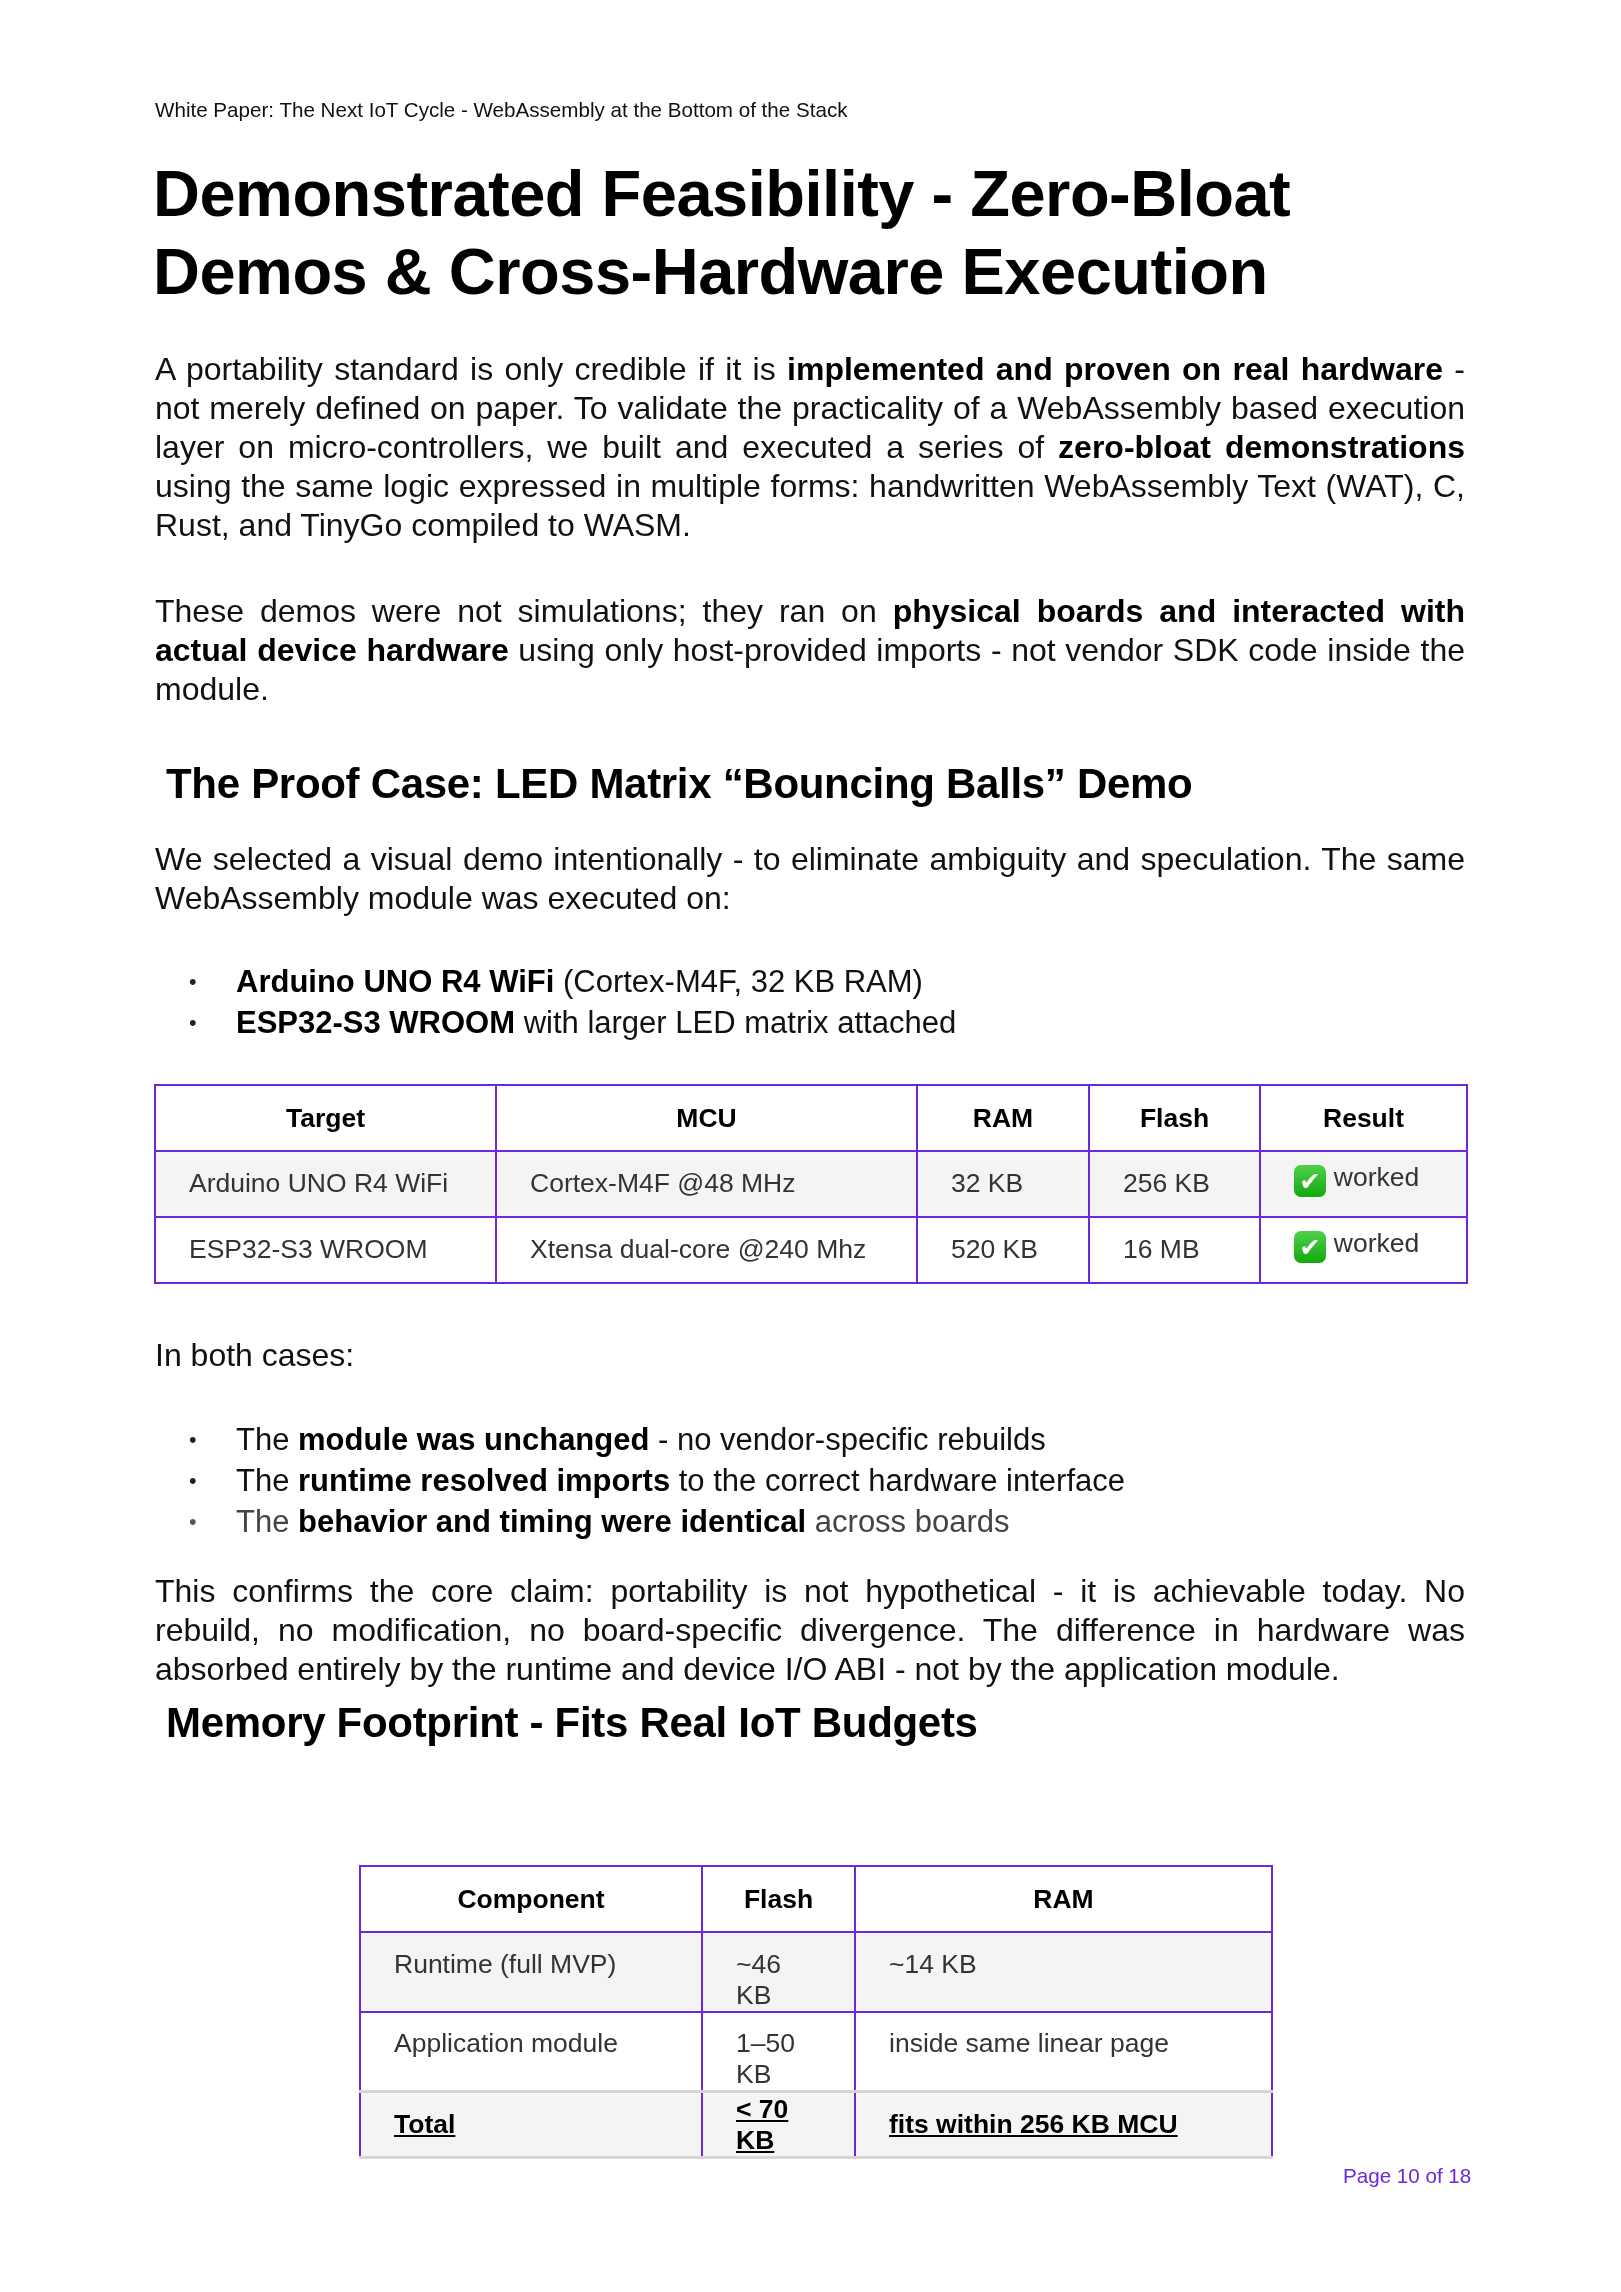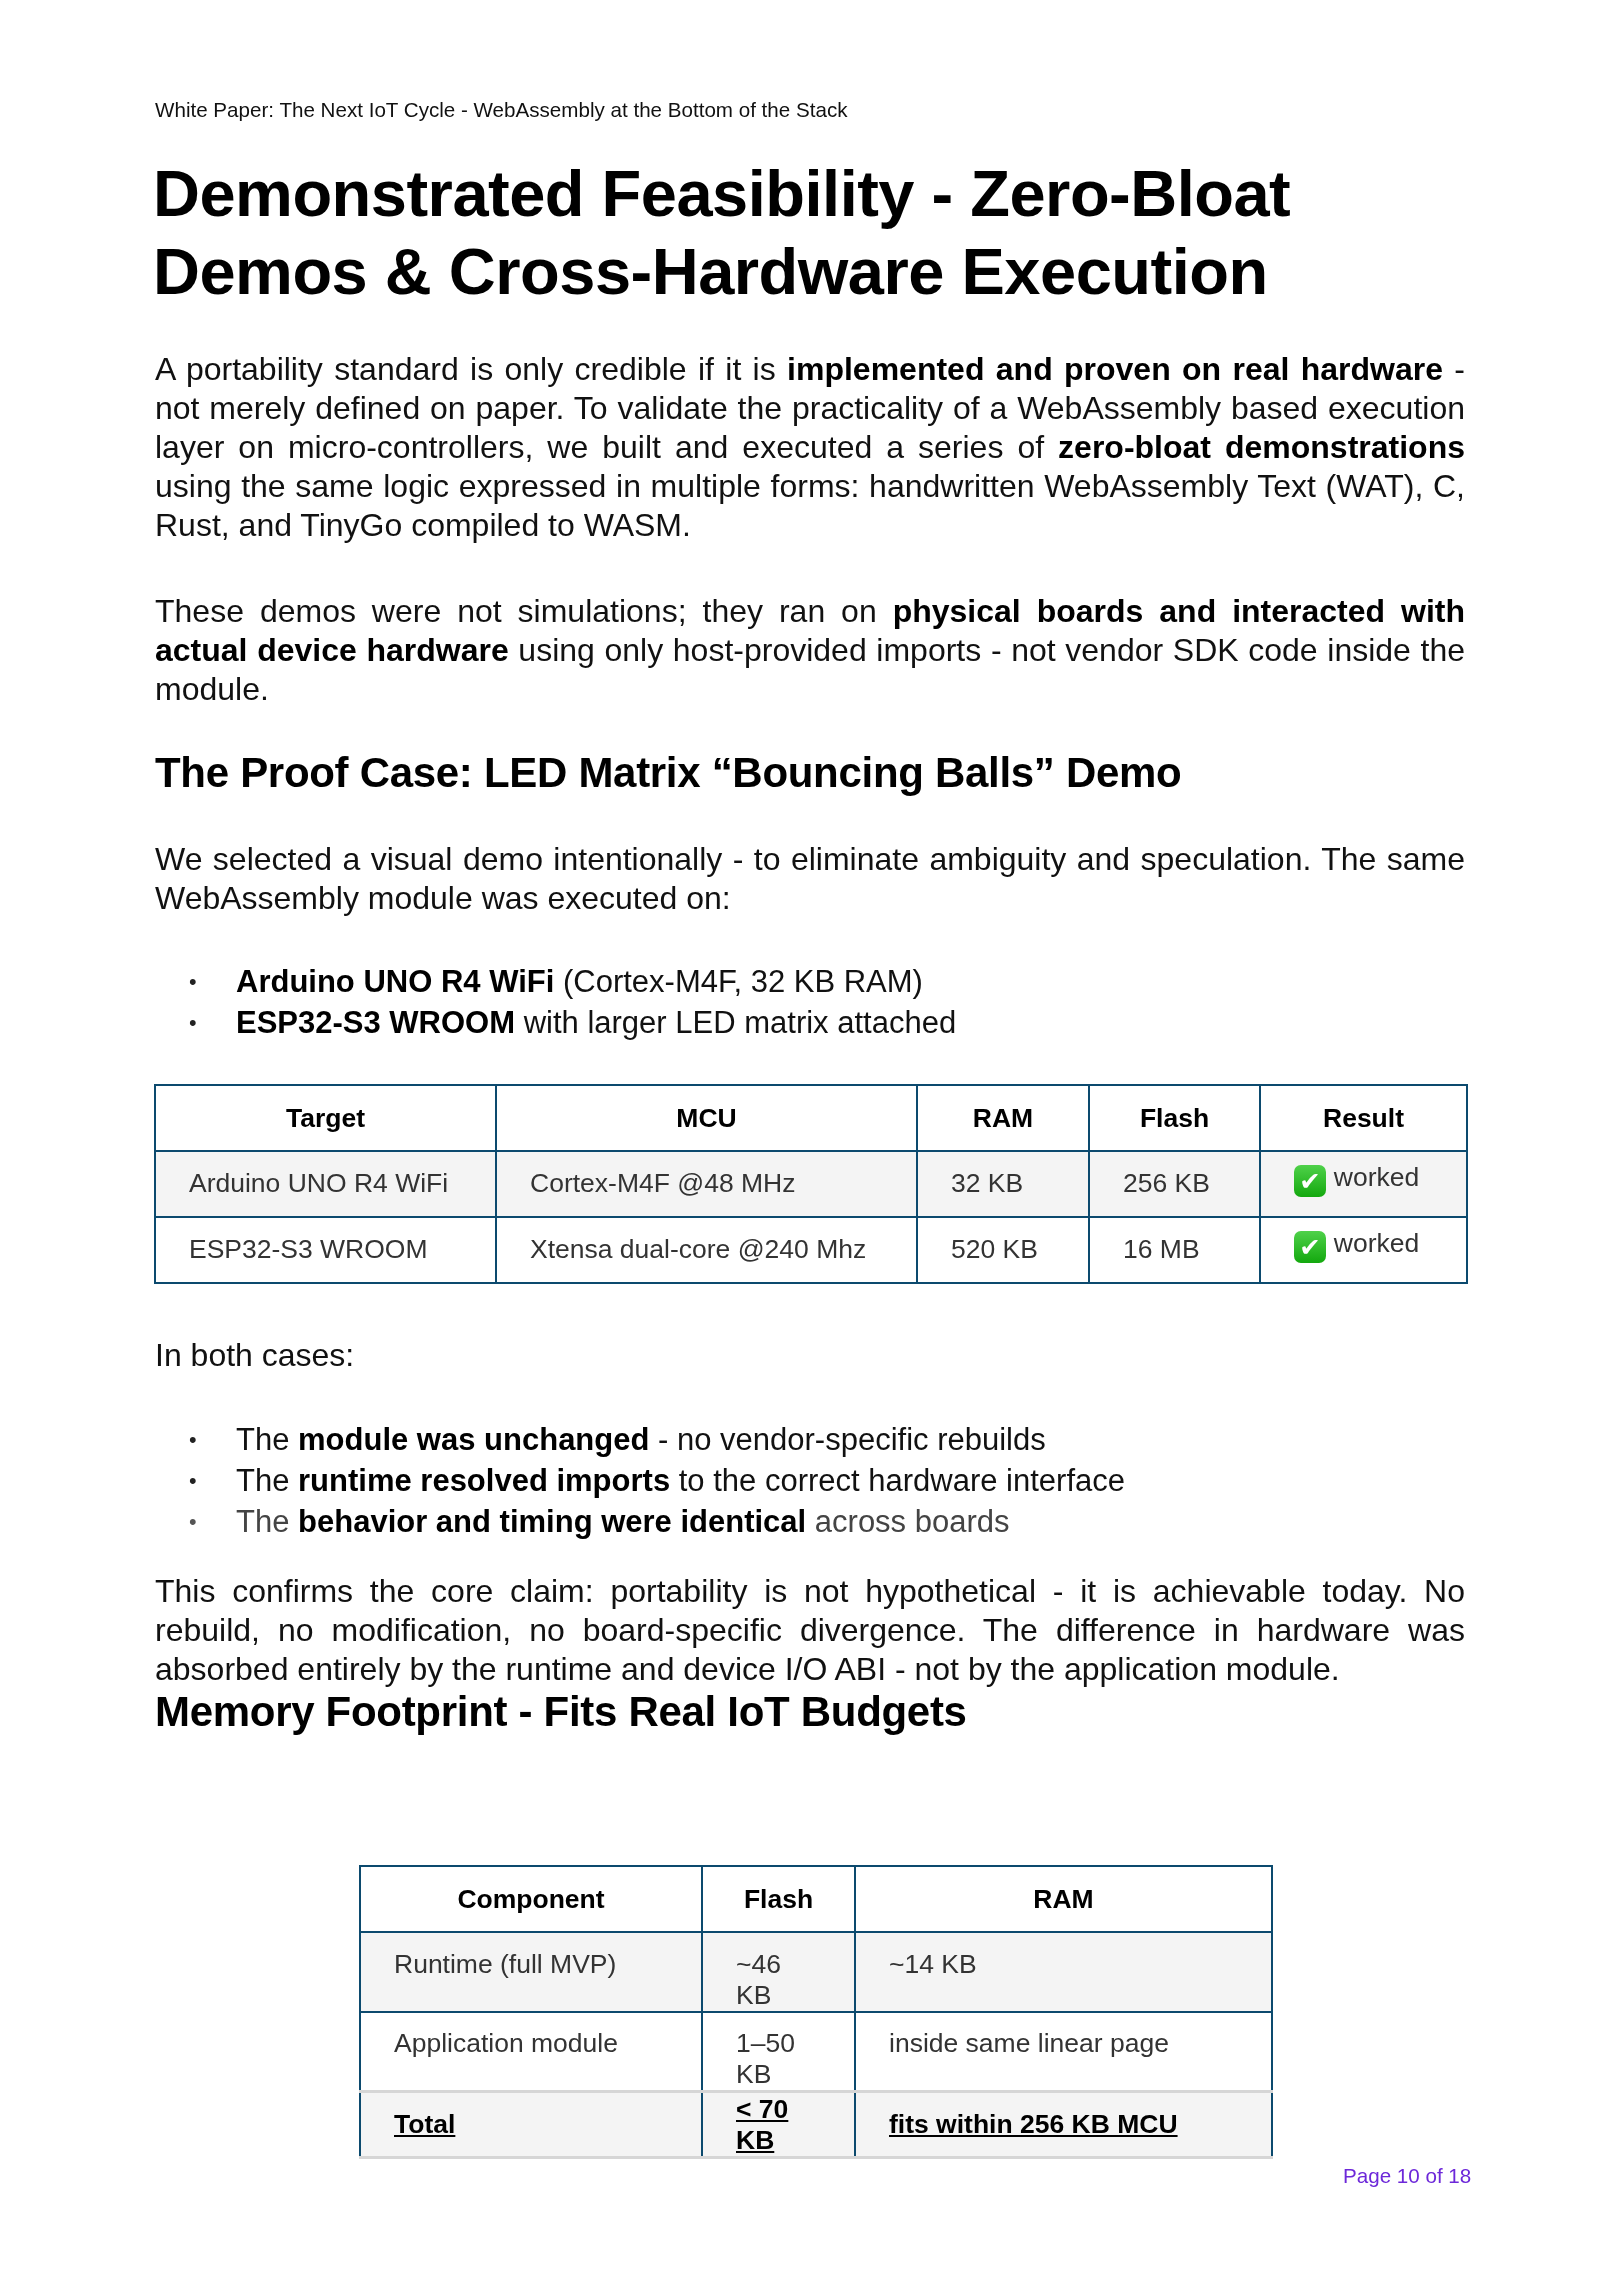--- a/index.html
+++ b/index.html
@@ -5,30 +5,30 @@
     html, body { margin: 0; padding: 0; background: #ffffff; }
     body {
       width: 1621px; height: 2293px; position: relative; overflow: hidden;
       font-family: "Liberation Sans", sans-serif; color: #000;
     }
     .abs { position: absolute; }
     .running-header { left: 155px; top: 98px; font-size: 20.6px; color: #111; white-space: nowrap; }
     .title { left: 153px; top: 155px; width: 1313px; font-size: 65px; font-weight: bold; line-height: 78px; letter-spacing: -0.5px; margin: 0; }
     .para { left: 155px; width: 1310px; font-size: 32px; line-height: 39px; text-align: justify; margin: 0; color: #111; }
     .para b { font-weight: bold; color: #000; }
-    .h2 { left: 155px; font-size: 42px; font-weight: bold; margin: 0; white-space: nowrap; letter-spacing: -0.3px; }
+    .h2 { left: 155px; font-size: 42px; font-weight: bold; margin: 11px; white-space: nowrap; letter-spacing: -0.3px; }
     ul.bullets { left: 155px; width: 1310px; margin: 4px; padding: 0; list-style: none; font-size: 31px; line-height: 41px; color: #111; }
     ul.bullets li { position: relative; padding-left: 77px; white-space: nowrap; }
     ul.bullets li::before { content: "\2022"; position: absolute; left: 30px; top: 0; font-size: 21.6px; color: #222; }
     ul.bullets li.muted { color: #444; }
     ul.bullets li.muted::before { color: #555; }
     ul.bullets li b { color: #000; }
 
     table.grid { position: absolute; border-collapse: collapse; font-size: 26.5px; table-layout: fixed; }
-    table.grid th, table.grid td { border: 2px solid #0c4a6e; padding: 0 33px; color: #333; }
+    table.grid th, table.grid td { border: 2px solid #6d28d9; padding: 0 33px; color: #333; }
     table.grid th { font-weight: bold; color: #000; text-align: center; background: #fff; }
     table.grid tbody tr.alt td { background: #f4f4f4; }
     table.grid td { vertical-align: top; padding-top: 15.7px; }
     table.grid tr.total td { background: #f4f4f4; font-weight: bold; color: #000; vertical-align: middle; padding-top: 0; border-top: 3.9px solid #d6d6d6; border-bottom: 3.9px solid #d6d6d6; }
     .check {
       display: inline-block; width: 32px; height: 32px; border-radius: 6.9px;
       background: linear-gradient(#4fd14a, #13a80e); color: #fff; font-weight: bold;
       text-align: center; line-height: 32px; font-size: 25.5px; vertical-align: -3.9px; margin-right: 7.8px;
       font-family: "DejaVu Sans", sans-serif;
     }

